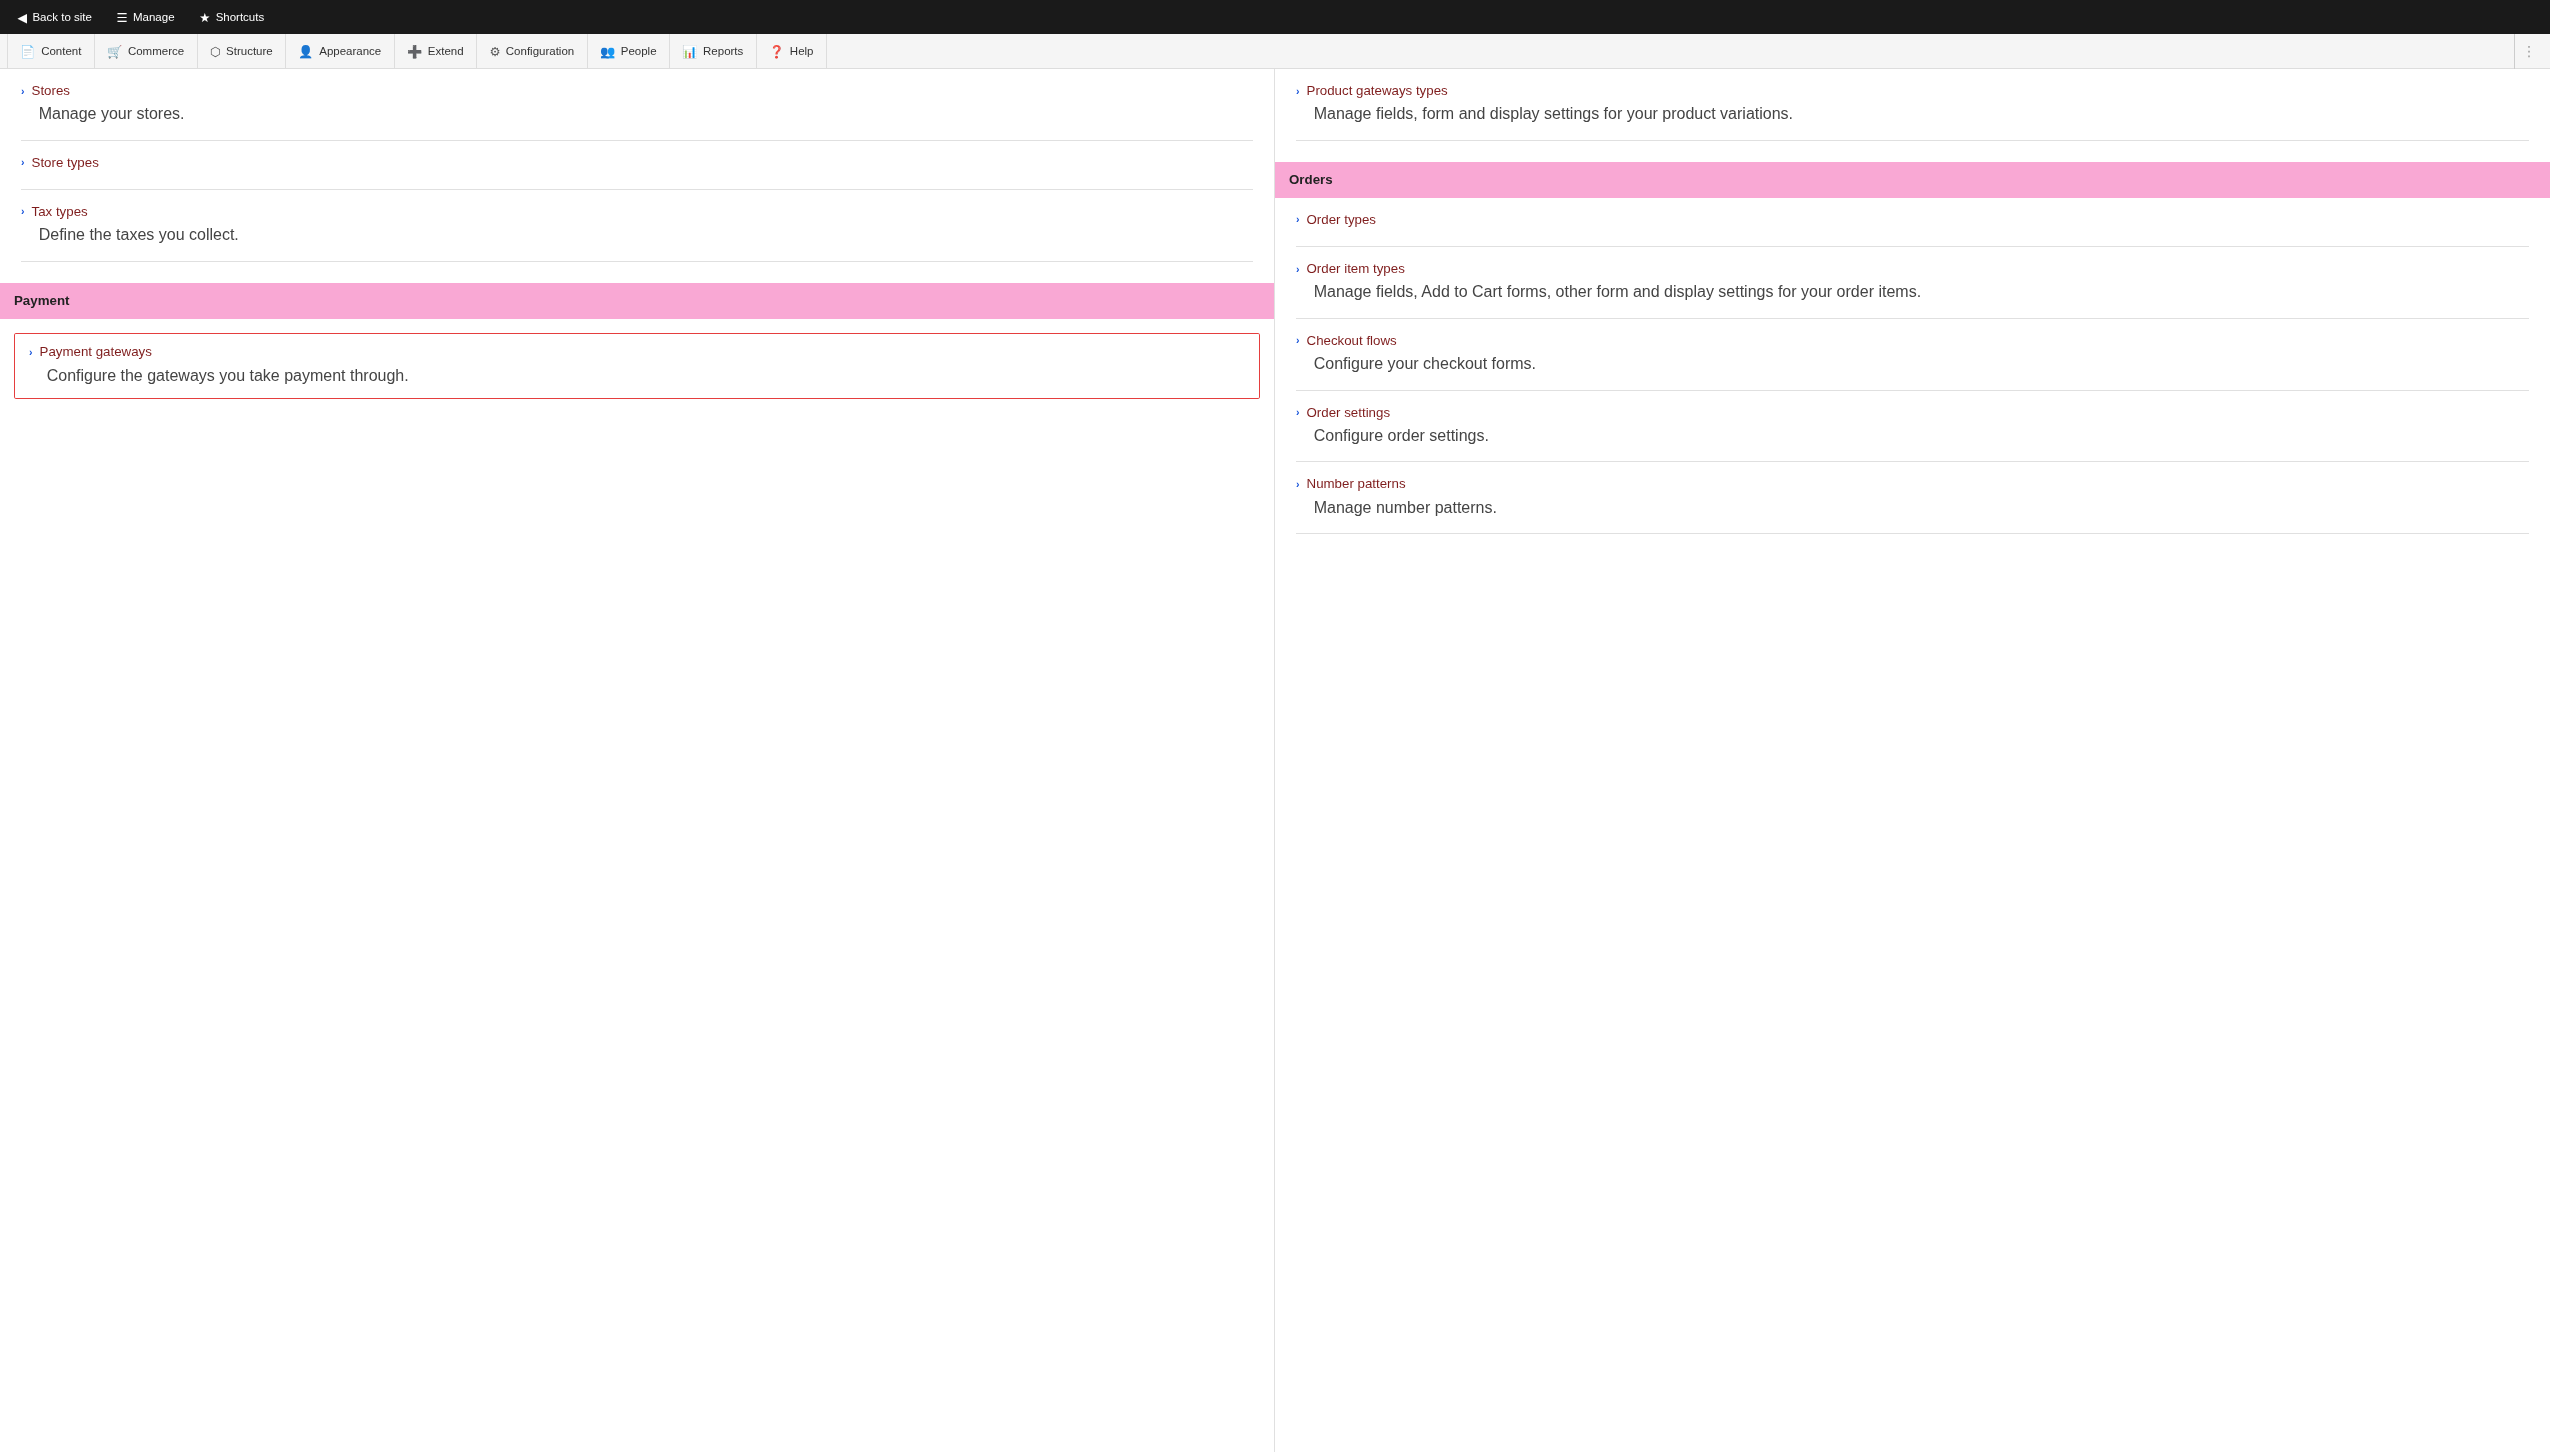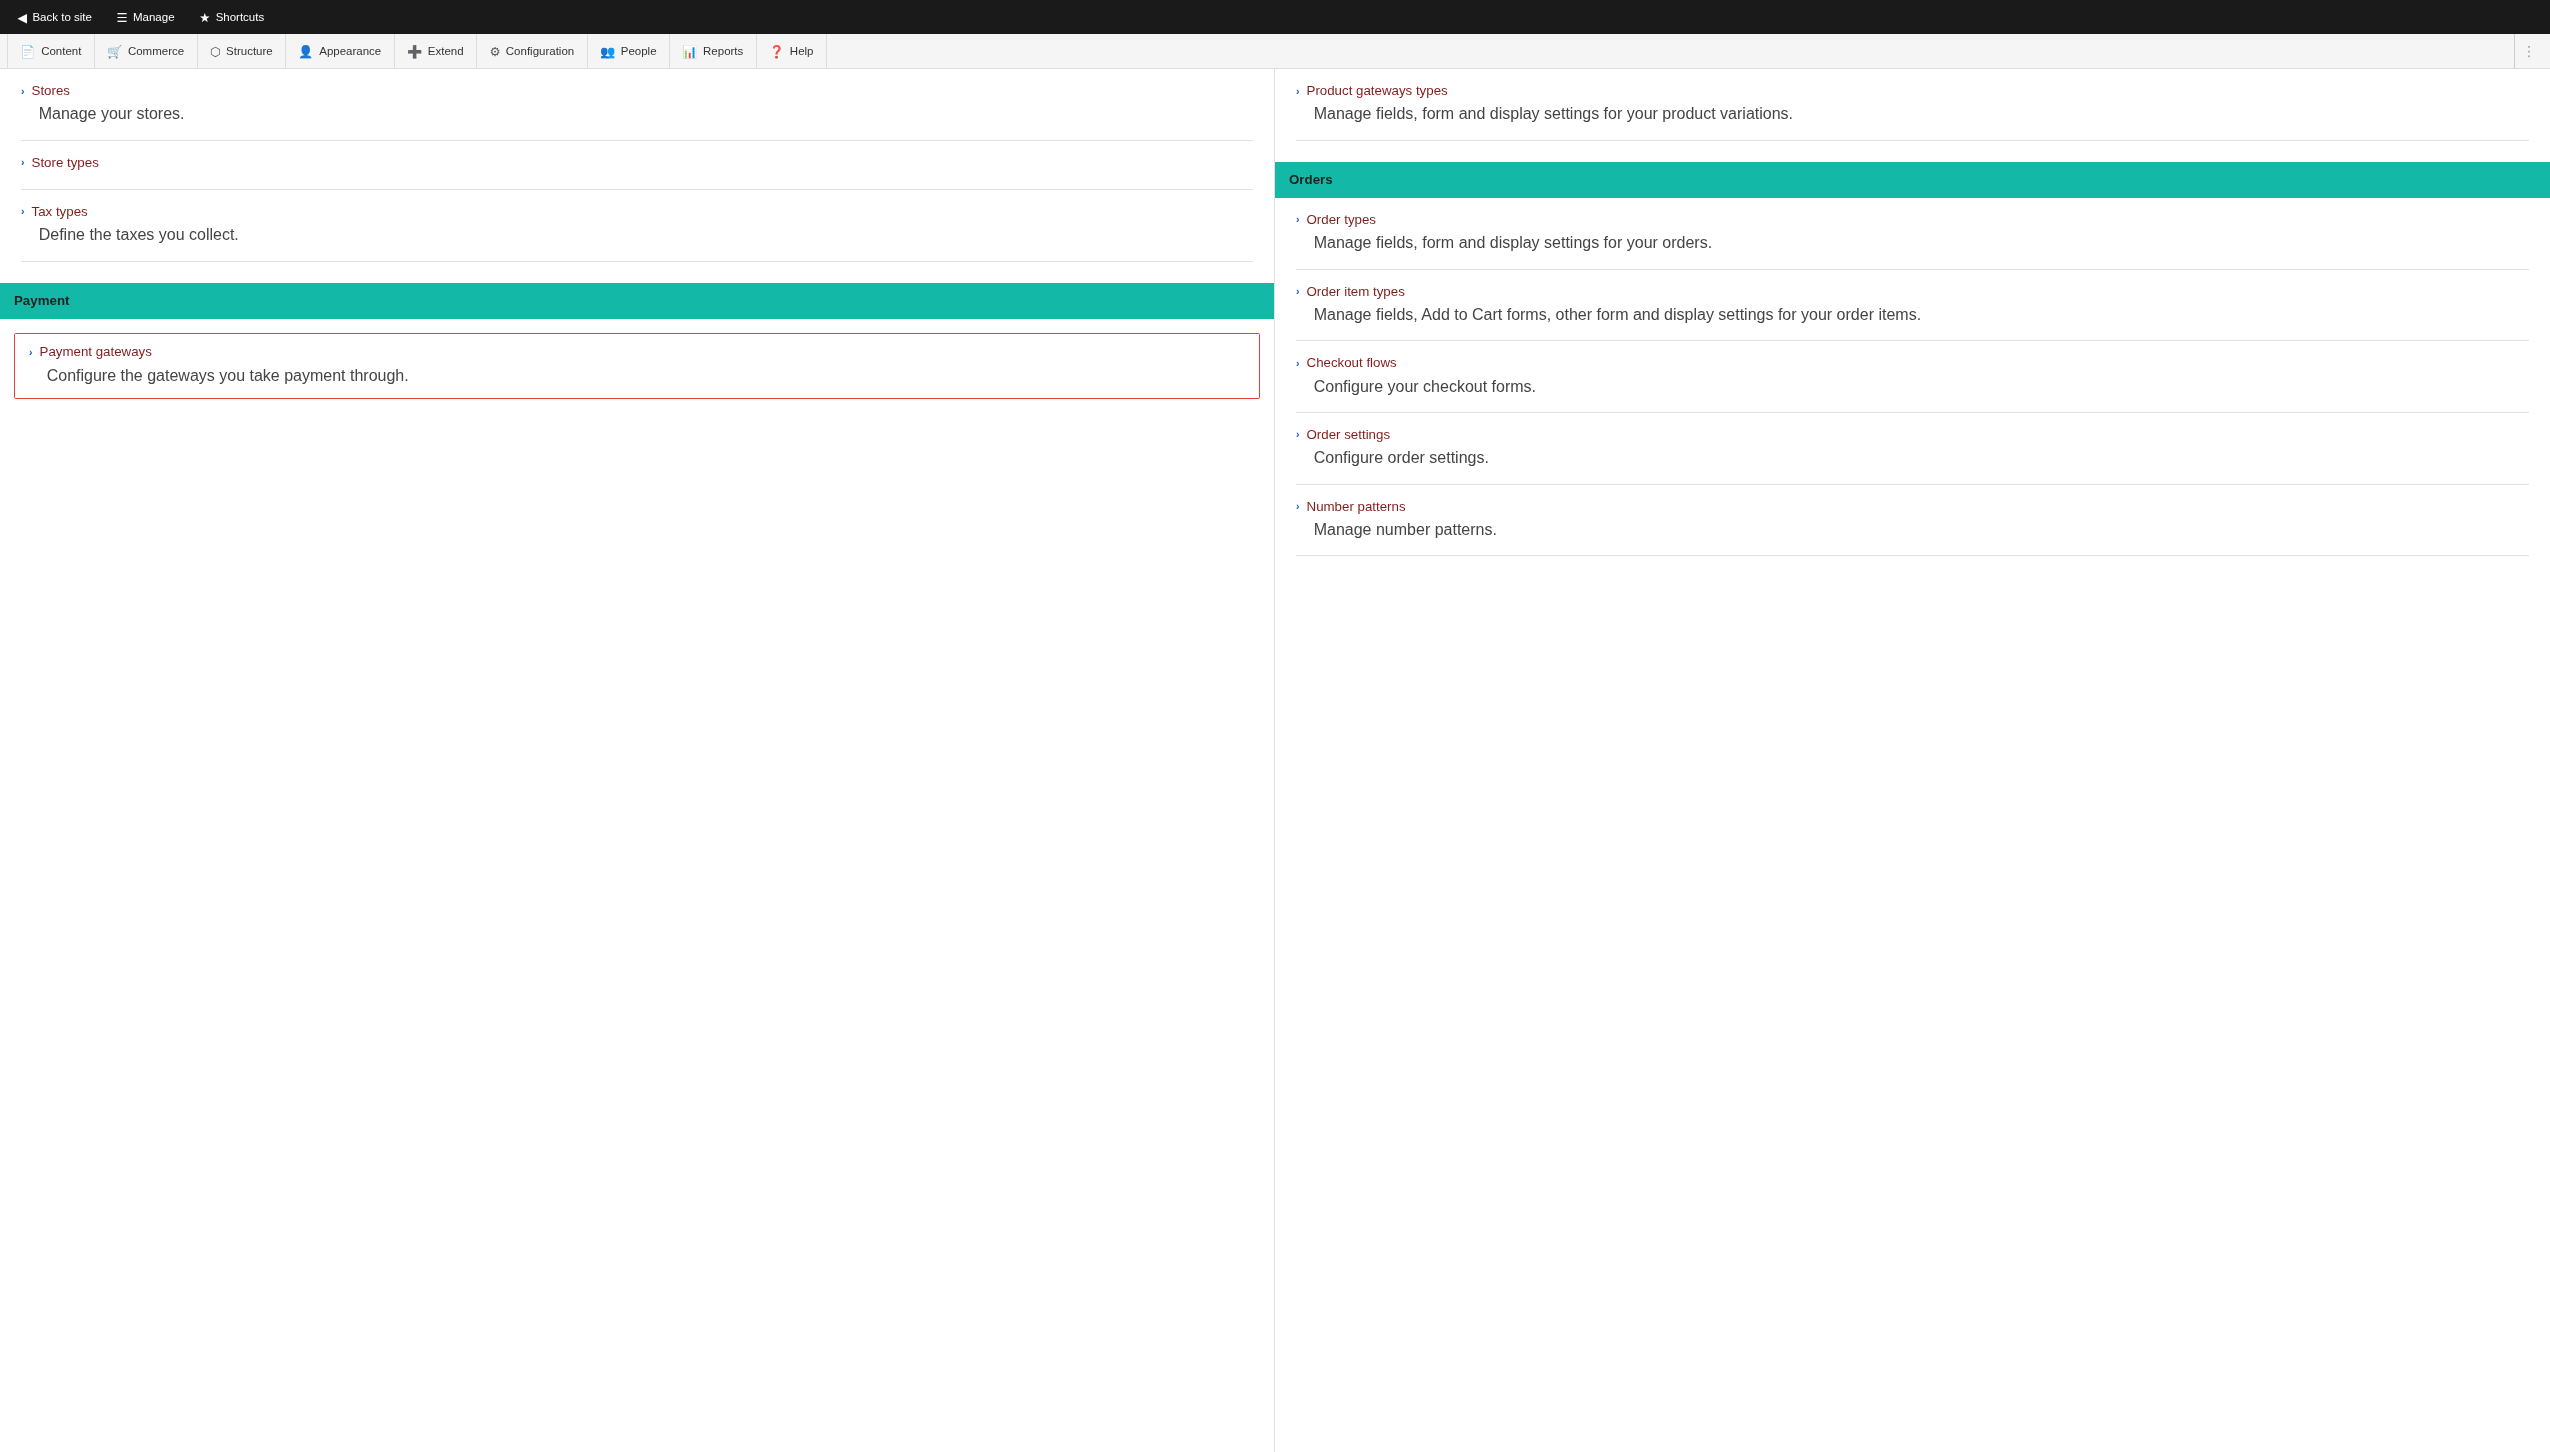--- a/index.html
+++ b/index.html
@@ -74,21 +74,21 @@
     }
 
     
     .right-column {
       width: 50%;
       padding: 0 21px;
     }
 
     
     .section-header {
-      background: #14b8a6;
+      background: #f9a8d4;
       padding: 10.6px 14px;
       font-weight: bold;
       font-size: 13.3px;
       color: #222;
       margin: 0 -21px 0 -21px;
     }
 
     
     .menu-item {
       padding: 14px 0;
@@ -252,21 +252,20 @@
     </div>
 
     <div class="payment-section">
       <div class="section-header">Orders</div>
 
       <div class="menu-item">
         <div class="menu-item-title">
           <span class="chevron">›</span>
           <a href="#">Order types</a>
         </div>
-        <div class="menu-item-desc">Manage fields, form and display settings for your orders.</div>
       </div>
 
       <div class="menu-item">
         <div class="menu-item-title">
           <span class="chevron">›</span>
           <a href="#">Order item types</a>
         </div>
         <div class="menu-item-desc">Manage fields, Add to Cart forms, other form and display settings for your order items.</div>
       </div>
 

